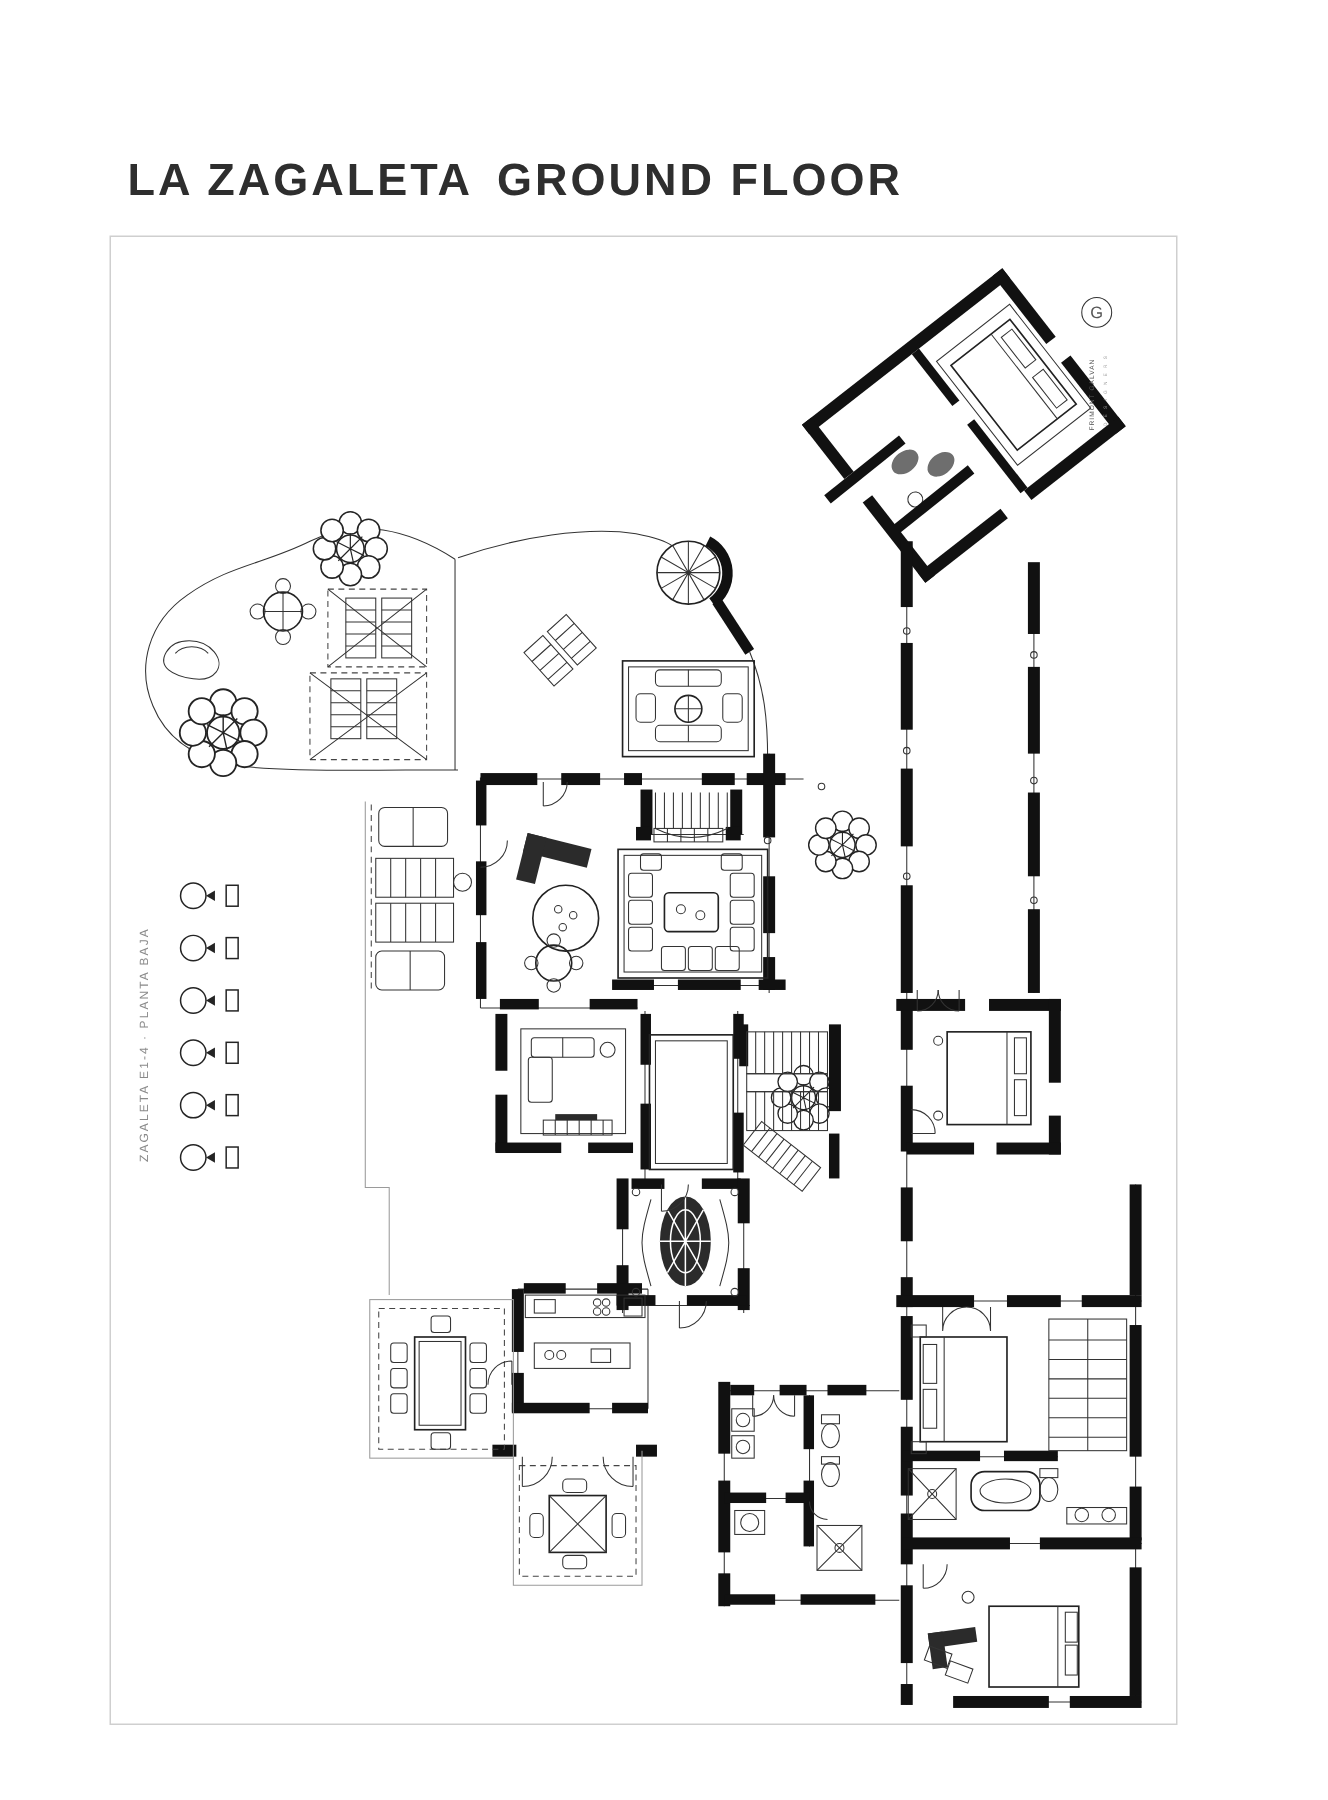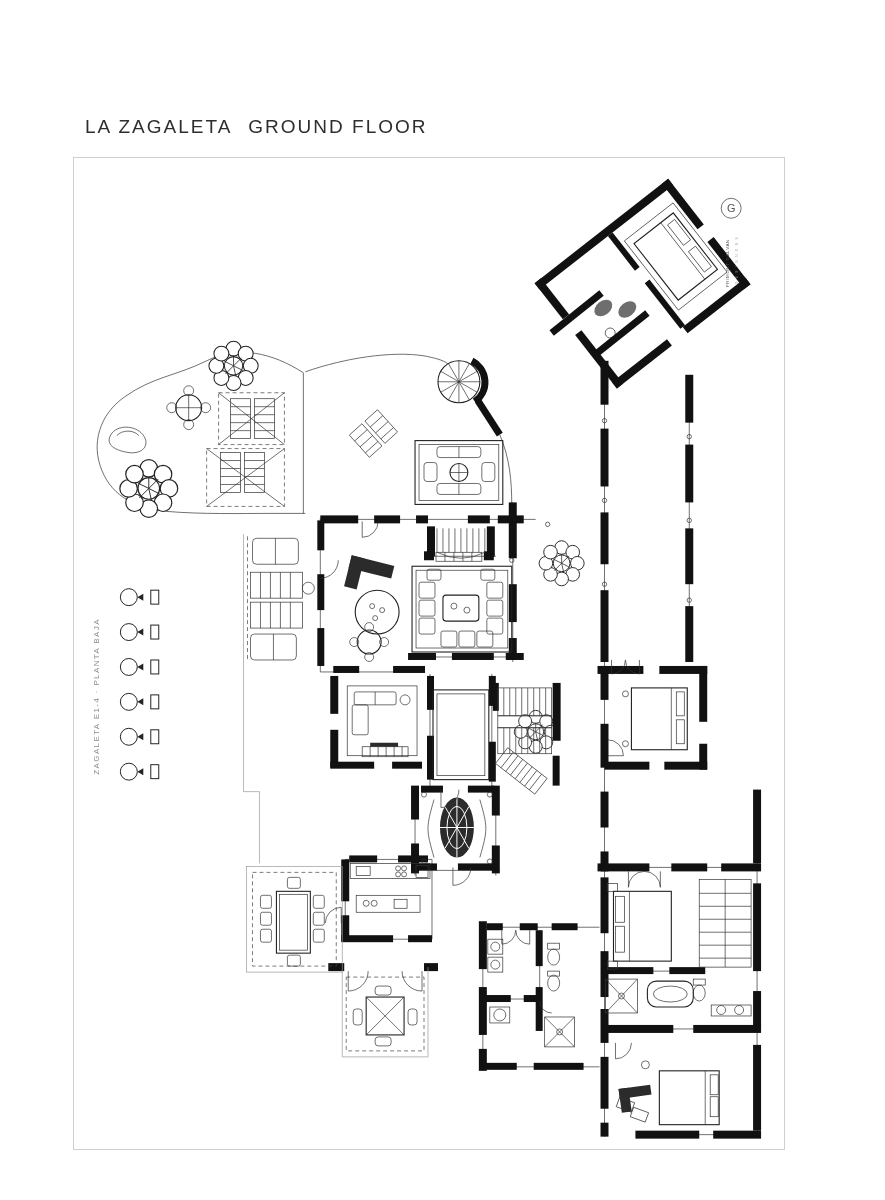--- a/index.html
+++ b/index.html
@@ -1,18 +1,18 @@
 <!DOCTYPE html>
 <html><head>
 <meta charset="utf-8">
 <style>
   html,body{margin:0;padding:0;background:#fff;}
   .sheet{position:relative;width:885px;height:1200px;background:#fff;overflow:hidden;
          font-family:"Liberation Sans",sans-serif;}
-  .title{position:absolute;left:85px;top:116px;margin:0;font-weight:400;font-size:19px;
+  .title{position:absolute;left:85px;top:104px;margin:0;font-weight:700;font-size:30px;
          letter-spacing:2px;color:#2e2e2e;white-space:nowrap;}
   .title .gap{display:inline-block;width:16px;}
   .frame{position:absolute;left:73px;top:157px;width:710px;height:991px;
          border:1px solid #cfcfcf;background:#fff;}
   svg{display:block;width:100%;height:100%;}
 
   
   .w{fill:#111;}
   .t{fill:none;stroke:#222;stroke-width:1.1;}
   .t2{fill:none;stroke:#333;stroke-width:.7;}

